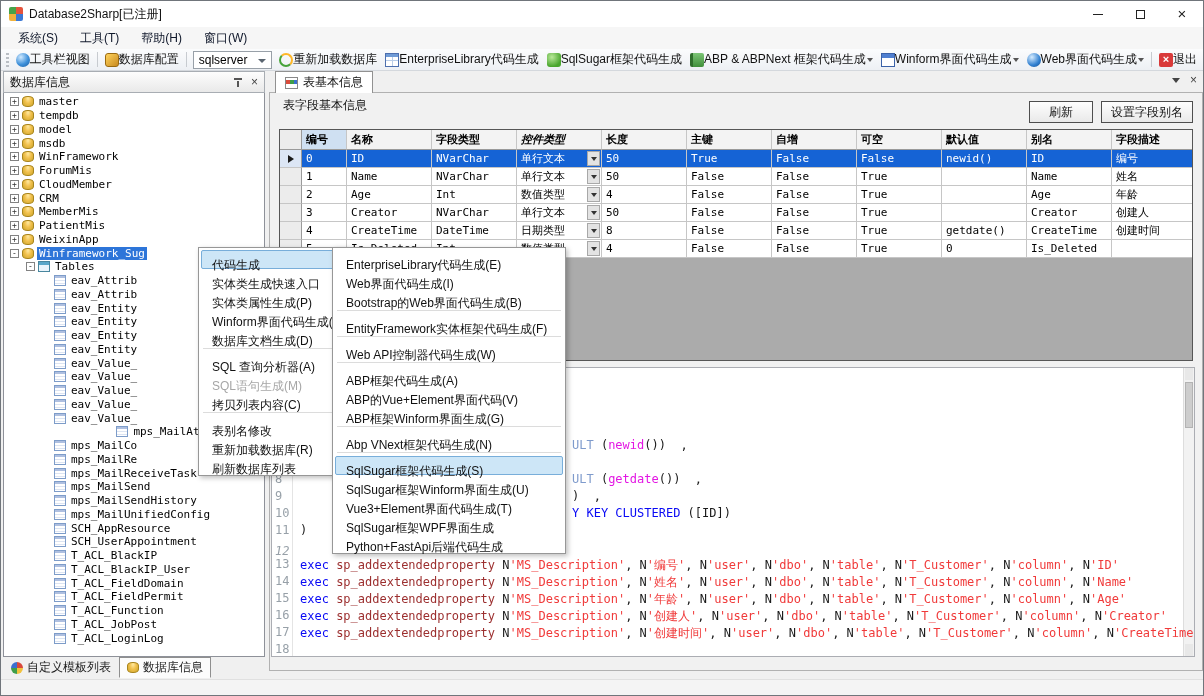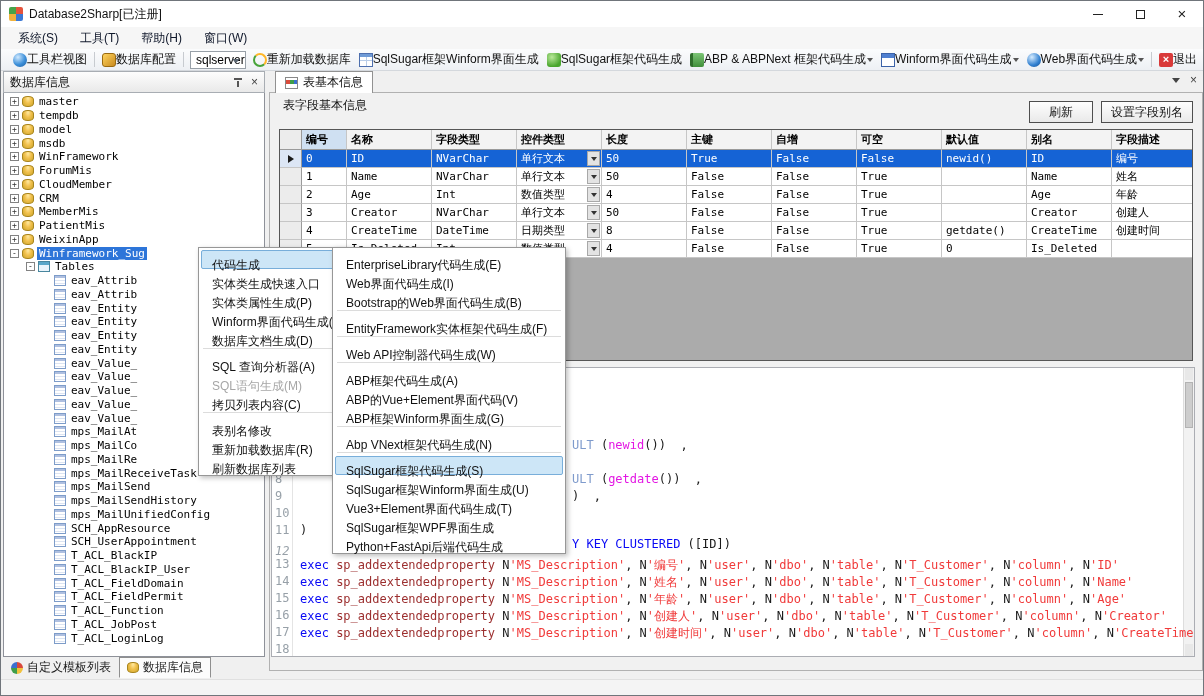--- a/index.html
+++ b/index.html
@@ -162,21 +162,21 @@
       <div class="combo">
         <span>sqlserver</span>
         <span class="carr"></span>
       </div>
       <div class="tbtn">
         <span class="ic ic-refresh"></span>
         <span>重新加载数据库</span>
       </div>
       <div class="tbtn">
         <span class="ic ic-grid-blue"></span>
-        <span>SqlSugar框架Winform界面生成</span>
+        <span>EnterpriseLibrary代码生成</span>
       </div>
       <div class="tbtn">
         <span class="ic ic-sugar"></span>
         <span>SqlSugar框架代码生成</span>
       </div>
       <div class="tbtn">
         <span class="ic ic-abp"></span>
         <span>ABP &amp; ABPNext 框架代码生成</span>
         <span class="dd"></span>
       </div>
@@ -222,21 +222,21 @@
         <div class="trow" style="padding-left: 38px;"><span class="i-none"></span><span class="i-table"></span><span class="lbl">eav_Attrib</span></div>
         <div class="trow" style="padding-left: 38px;"><span class="i-none"></span><span class="i-table"></span><span class="lbl">eav_Entity</span></div>
         <div class="trow" style="padding-left: 38px;"><span class="i-none"></span><span class="i-table"></span><span class="lbl">eav_Entity</span></div>
         <div class="trow" style="padding-left: 38px;"><span class="i-none"></span><span class="i-table"></span><span class="lbl">eav_Entity</span></div>
         <div class="trow" style="padding-left: 38px;"><span class="i-none"></span><span class="i-table"></span><span class="lbl">eav_Entity</span></div>
         <div class="trow" style="padding-left: 38px;"><span class="i-none"></span><span class="i-table"></span><span class="lbl">eav_Value_</span></div>
         <div class="trow" style="padding-left: 38px;"><span class="i-none"></span><span class="i-table"></span><span class="lbl">eav_Value_</span></div>
         <div class="trow" style="padding-left: 38px;"><span class="i-none"></span><span class="i-table"></span><span class="lbl">eav_Value_</span></div>
         <div class="trow" style="padding-left: 38px;"><span class="i-none"></span><span class="i-table"></span><span class="lbl">eav_Value_</span></div>
         <div class="trow" style="padding-left: 38px;"><span class="i-none"></span><span class="i-table"></span><span class="lbl">eav_Value_</span></div>
-        <div class="trow" style="padding-left: 38px;"><span class="i-none"></span><span class="i-table"></span><span class="lbl">mps_MailAt</span></div>
+        <div class="trow" style="padding-left: 38px; justify-content: center;"><span class="i-none"></span><span class="i-table"></span><span class="lbl">mps_MailAt</span></div>
         <div class="trow" style="padding-left: 38px;"><span class="i-none"></span><span class="i-table"></span><span class="lbl">mps_MailCo</span></div>
         <div class="trow" style="padding-left: 38px;"><span class="i-none"></span><span class="i-table"></span><span class="lbl">mps_MailRe</span></div>
         <div class="trow" style="padding-left: 38px;"><span class="i-none"></span><span class="i-table"></span><span class="lbl">mps_MailReceiveTask</span></div>
         <div class="trow" style="padding-left: 38px;"><span class="i-none"></span><span class="i-table"></span><span class="lbl">mps_MailSend</span></div>
         <div class="trow" style="padding-left: 38px;"><span class="i-none"></span><span class="i-table"></span><span class="lbl">mps_MailSendHistory</span></div>
         <div class="trow" style="padding-left: 38px;"><span class="i-none"></span><span class="i-table"></span><span class="lbl">mps_MailUnifiedConfig</span></div>
         <div class="trow" style="padding-left: 38px;"><span class="i-none"></span><span class="i-table"></span><span class="lbl">SCH_AppResource</span></div>
         <div class="trow" style="padding-left: 38px;"><span class="i-none"></span><span class="i-table"></span><span class="lbl">SCH_UserAppointment</span></div>
         <div class="trow" style="padding-left: 38px;"><span class="i-none"></span><span class="i-table"></span><span class="lbl">T_ACL_BlackIP</span></div>
         <div class="trow" style="padding-left: 38px;"><span class="i-none"></span><span class="i-table"></span><span class="lbl">T_ACL_BlackIP_User</span></div>
@@ -271,21 +271,21 @@
     <div class="docpage"></div>
     <span class="grouplbl">表字段基本信息</span>
     <div class="btn" style="right:110px;width:64px">刷新</div>
     <div class="btn" style="right:10px;width:92px">设置字段别名</div>
     <div id="grid">
         <div class="ghead">
           <div class="gc rh" style="width: 22px;"></div>
           <div class="gc sorted" style="width: 45px;">编号</div>
           <div class="gc" style="width: 85px;">名称</div>
           <div class="gc" style="width: 85px;">字段类型</div>
-          <div class="gc" style="width: 85px;">控件类型</div>
+          <div class="gc" style="width: 85px; font-style: italic;">控件类型</div>
           <div class="gc" style="width: 85px;">长度</div>
           <div class="gc" style="width: 85px;">主键</div>
           <div class="gc" style="width: 85px;">自增</div>
           <div class="gc" style="width: 85px;">可空</div>
           <div class="gc" style="width: 85px;">默认值</div>
           <div class="gc" style="width: 85px;">别名</div>
           <div class="gc" style="width: 82px;">字段描述</div>
         </div>
         <div class="grow sel">
           <div class="gc rh" style="width: 22px;">
@@ -418,21 +418,21 @@
         <span class="lnum" style="top: 176px; font-style: italic;">12</span>
         <span class="lnum" style="top: 189px;">13</span>
         <span class="lnum" style="top: 206px;">14</span>
         <span class="lnum" style="top: 223px;">15</span>
         <span class="lnum" style="top: 240px;">16</span>
         <span class="lnum" style="top: 257px;">17</span>
         <span class="lnum" style="top: 274px;">18</span>
         <span class="frag" style="left: 300px; top: 46px; margin-top: 24px;"><span class="tk-kws">ULT</span><span class="tk-pl"> (</span><span class="tk-fn">newid</span><span class="tk-pl">())</span><span class="tk-pl">  ,</span></span>
         <span class="frag" style="left: 300px; top: 104px;"><span class="tk-kws">ULT</span><span class="tk-pl"> (</span><span class="tk-fn">getdate</span><span class="tk-pl">())</span><span class="tk-pl">  ,</span></span>
         <span class="frag" style="left: 300px; top: 121px;"><span class="tk-pl">)  ,</span></span>
-        <span class="frag" style="left: 300px; top: 138px; margin-top: 31px;"><span class="tk-kw">Y KEY CLUSTERED</span><span class="tk-pl"> ([ID])</span></span>
+        <span class="frag" style="left: 300px; top: 138px;"><span class="tk-kw">Y KEY CLUSTERED</span><span class="tk-pl"> ([ID])</span></span>
         <span class="frag" style="left: 28px; top: 155px;"><span class="tk-pl">)</span></span>
         <span class="frag" style="left: 28px; top: 189px;"><span class="tk-kw">exec </span><span class="tk-proc">sp_addextendedproperty </span><span class="tk-pl">N</span><span class="tk-str">'MS_Description'</span><span class="tk-pl">, </span><span class="tk-pl">N</span><span class="tk-str">'编号'</span><span class="tk-pl">, </span><span class="tk-pl">N</span><span class="tk-str">'user'</span><span class="tk-pl">, </span><span class="tk-pl">N</span><span class="tk-str">'dbo'</span><span class="tk-pl">, </span><span class="tk-pl">N</span><span class="tk-str">'table'</span><span class="tk-pl">, </span><span class="tk-pl">N</span><span class="tk-str">'T_Customer'</span><span class="tk-pl">, </span><span class="tk-pl">N</span><span class="tk-str">'column'</span><span class="tk-pl">, </span><span class="tk-pl">N</span><span class="tk-str">'ID'</span></span>
         <span class="frag" style="left: 28px; top: 206px;"><span class="tk-kw">exec </span><span class="tk-proc">sp_addextendedproperty </span><span class="tk-pl">N</span><span class="tk-str">'MS_Description'</span><span class="tk-pl">, </span><span class="tk-pl">N</span><span class="tk-str">'姓名'</span><span class="tk-pl">, </span><span class="tk-pl">N</span><span class="tk-str">'user'</span><span class="tk-pl">, </span><span class="tk-pl">N</span><span class="tk-str">'dbo'</span><span class="tk-pl">, </span><span class="tk-pl">N</span><span class="tk-str">'table'</span><span class="tk-pl">, </span><span class="tk-pl">N</span><span class="tk-str">'T_Customer'</span><span class="tk-pl">, </span><span class="tk-pl">N</span><span class="tk-str">'column'</span><span class="tk-pl">, </span><span class="tk-pl">N</span><span class="tk-str">'Name'</span></span>
         <span class="frag" style="left: 28px; top: 223px;"><span class="tk-kw">exec </span><span class="tk-proc">sp_addextendedproperty </span><span class="tk-pl">N</span><span class="tk-str">'MS_Description'</span><span class="tk-pl">, </span><span class="tk-pl">N</span><span class="tk-str">'年龄'</span><span class="tk-pl">, </span><span class="tk-pl">N</span><span class="tk-str">'user'</span><span class="tk-pl">, </span><span class="tk-pl">N</span><span class="tk-str">'dbo'</span><span class="tk-pl">, </span><span class="tk-pl">N</span><span class="tk-str">'table'</span><span class="tk-pl">, </span><span class="tk-pl">N</span><span class="tk-str">'T_Customer'</span><span class="tk-pl">, </span><span class="tk-pl">N</span><span class="tk-str">'column'</span><span class="tk-pl">, </span><span class="tk-pl">N</span><span class="tk-str">'Age'</span></span>
         <span class="frag" style="left: 28px; top: 240px;"><span class="tk-kw">exec </span><span class="tk-proc">sp_addextendedproperty </span><span class="tk-pl">N</span><span class="tk-str">'MS_Description'</span><span class="tk-pl">, </span><span class="tk-pl">N</span><span class="tk-str">'创建人'</span><span class="tk-pl">, </span><span class="tk-pl">N</span><span class="tk-str">'user'</span><span class="tk-pl">, </span><span class="tk-pl">N</span><span class="tk-str">'dbo'</span><span class="tk-pl">, </span><span class="tk-pl">N</span><span class="tk-str">'table'</span><span class="tk-pl">, </span><span class="tk-pl">N</span><span class="tk-str">'T_Customer'</span><span class="tk-pl">, </span><span class="tk-pl">N</span><span class="tk-str">'column'</span><span class="tk-pl">, </span><span class="tk-pl">N</span><span class="tk-str">'Creator'</span></span>
         <span class="frag" style="left: 28px; top: 257px;"><span class="tk-kw">exec </span><span class="tk-proc">sp_addextendedproperty </span><span class="tk-pl">N</span><span class="tk-str">'MS_Description'</span><span class="tk-pl">, </span><span class="tk-pl">N</span><span class="tk-str">'创建时间'</span><span class="tk-pl">, </span><span class="tk-pl">N</span><span class="tk-str">'user'</span><span class="tk-pl">, </span><span class="tk-pl">N</span><span class="tk-str">'dbo'</span><span class="tk-pl">, </span><span class="tk-pl">N</span><span class="tk-str">'table'</span><span class="tk-pl">, </span><span class="tk-pl">N</span><span class="tk-str">'T_Customer'</span><span class="tk-pl">, </span><span class="tk-pl">N</span><span class="tk-str">'column'</span><span class="tk-pl">, </span><span class="tk-pl">N</span><span class="tk-str">'CreateTime'</span></span>
       </div>
   </div>
 
   <div id="statusbar"></div>

